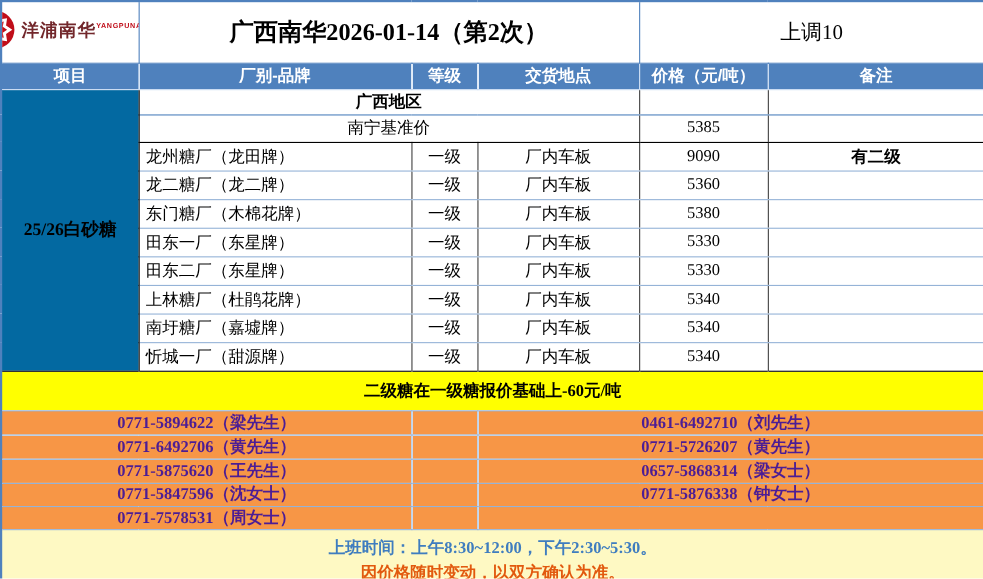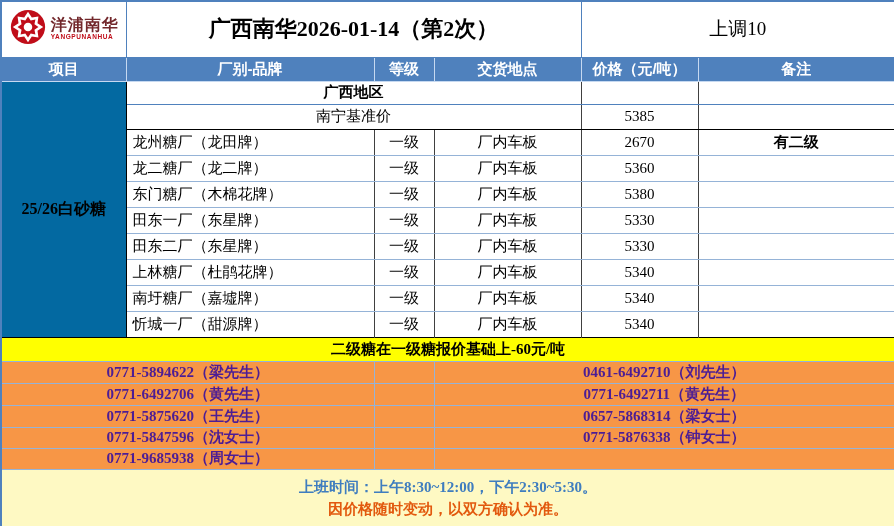--- a/index.html
+++ b/index.html
@@ -5,21 +5,21 @@
   * { box-sizing: border-box; margin: 0; padding: 0; }
   html,body { background:#fff; }
   body { width:894px; height:526px; font-family:"Liberation Serif", serif; }
   #sheet { width:894px; height:526px; border:2px solid #4f81bd; border-collapse:collapse; table-layout:fixed; background:#fff; }
   td { overflow:hidden; white-space:nowrap; vertical-align:middle; }
 
   
   tr.titleband td { border:1px solid #4f81bd; background:#fff; }
   td.logo-cell { padding:4px 2px; }
   .logo-wrap { display:flex; align-items:center; justify-content:center; gap:4px; }
-  .logo-texts { display:flex; flex-direction:column; align-items:flex-start; line-height:1.05; }
+  .logo-texts { display:flex; flex-direction:row; align-items:flex-start; line-height:1.05; }
   .logo-cn { font-weight:bold; font-size:16px; letter-spacing:1px; color:#72272b; }
   .logo-en { font-weight:bold; font-size:6.5px; letter-spacing:0.6px; color:#c00d19; font-family:"Liberation Sans", sans-serif; }
   td.title-cell { text-align:center; font-weight:bold; font-size:22px; color:#000; }
   td.adjust-cell { text-align:center; font-size:19px; color:#000; }
 
   
   tr.head td { background:#4f81bd; color:#fff; font-weight:bold; font-size:15px; text-align:center;
                border:1px solid #c6d9f1; border-top:1px solid #4f81bd; font-family:"Liberation Sans", sans-serif; }
 
   
@@ -100,21 +100,21 @@
   <tr style="height:25px">
     <td class="bench-cell" colspan="3">南宁基准价</td>
     <td class="dv bench-cell">5385</td>
     <td class="dv bench-cell"></td>
   </tr>
 
   <tr style="height:26px">
     <td class="brand-cell blb">龙州糖厂（龙田牌）</td>
     <td class="dv center-cell blb">一级</td>
     <td class="dv center-cell blb">厂内车板</td>
-    <td class="dv center-cell blb">2670</td>
+    <td class="dv center-cell blb">9090</td>
     <td class="dv note-cell blb">有二级</td>
   </tr>
   <tr style="height:26px">
     <td class="brand-cell blb">龙二糖厂（龙二牌）</td>
     <td class="dv center-cell blb">一级</td>
     <td class="dv center-cell blb">厂内车板</td>
     <td class="dv center-cell blb">5360</td>
     <td class="dv note-cell blb"></td>
   </tr>
   <tr style="height:26px">
@@ -153,46 +153,46 @@
     <td class="dv note-cell blb"></td>
   </tr>
   <tr style="height:26px">
     <td class="brand-cell">忻城一厂（甜源牌）</td>
     <td class="dv center-cell">一级</td>
     <td class="dv center-cell">厂内车板</td>
     <td class="dv center-cell">5340</td>
     <td class="dv note-cell"></td>
   </tr>
 
-  <tr style="height:24px">
+  <tr style="height:36px">
     <td class="notice-cell" colspan="6">二级糖在一级糖报价基础上-60元/吨</td>
   </tr>
 
   <tr class="contact" style="height:22px">
     <td colspan="2">0771-5894622（梁先生）</td>
     <td></td>
     <td colspan="3">0461-6492710（刘先生）</td>
   </tr>
   <tr class="contact" style="height:22px">
     <td colspan="2">0771-6492706（黄先生）</td>
     <td></td>
-    <td colspan="3">0771-6492711（黄先生）</td>
+    <td colspan="3">0771-5726207（黄先生）</td>
   </tr>
   <tr class="contact" style="height:22px">
     <td colspan="2">0771-5875620（王先生）</td>
     <td></td>
     <td colspan="3">0657-5868314（梁女士）</td>
   </tr>
   <tr class="contact" style="height:21px">
     <td colspan="2">0771-5847596（沈女士）</td>
     <td></td>
     <td colspan="3">0771-5876338（钟女士）</td>
   </tr>
   <tr class="contact" style="height:21px">
-    <td colspan="2">0771-9685938（周女士）</td>
+    <td colspan="2">0771-7578531（周女士）</td>
     <td></td>
     <td colspan="3"></td>
   </tr>
 
   <tr style="height:58px">
     <td class="footer-cell" colspan="6">
       <div class="footer-hours">上班时间：上午8:30~12:00，下午2:30~5:30。</div>
       <div class="footer-disclaimer">因价格随时变动，以双方确认为准。</div>
     </td>
   </tr>

